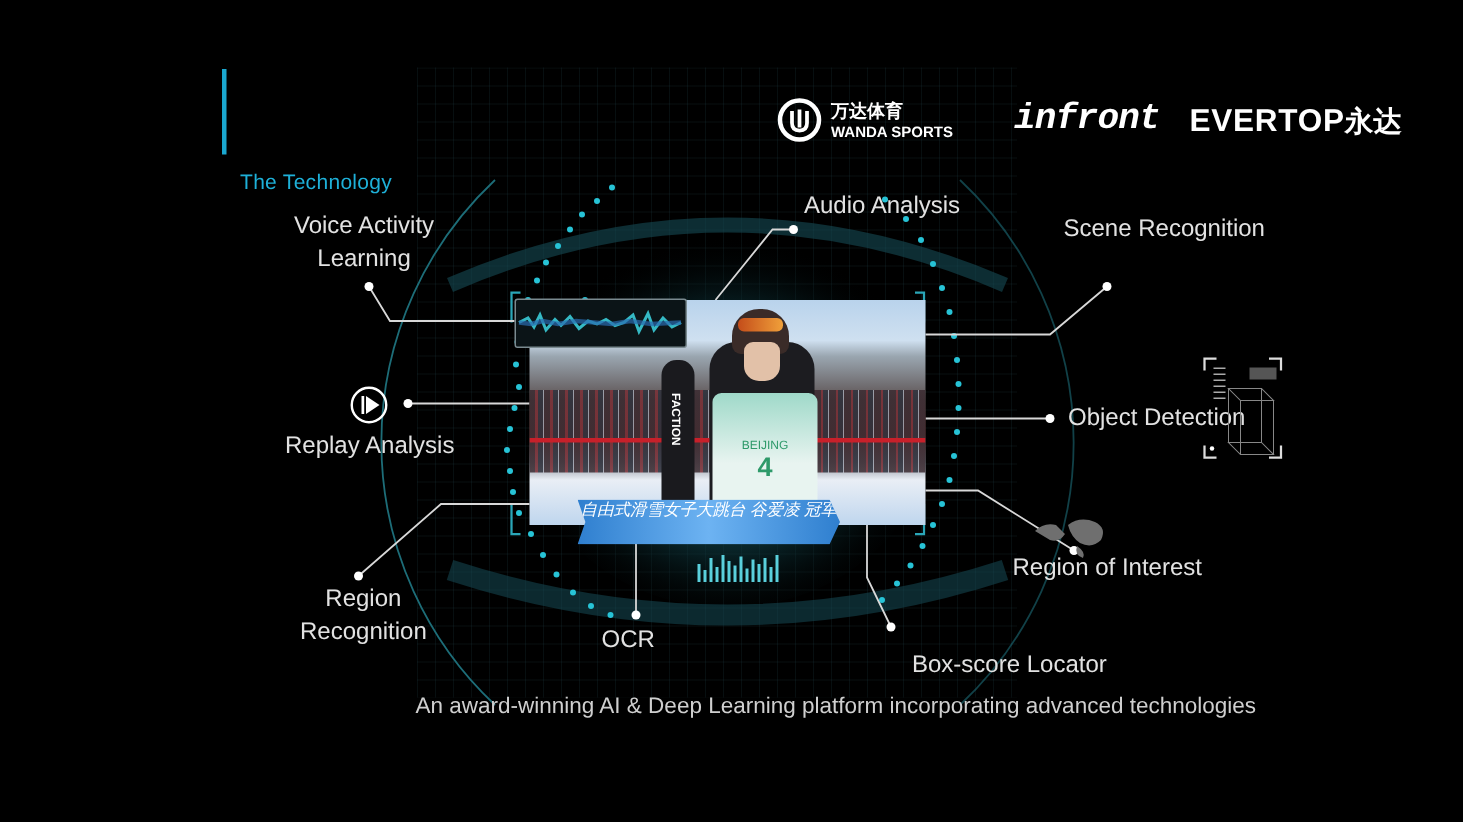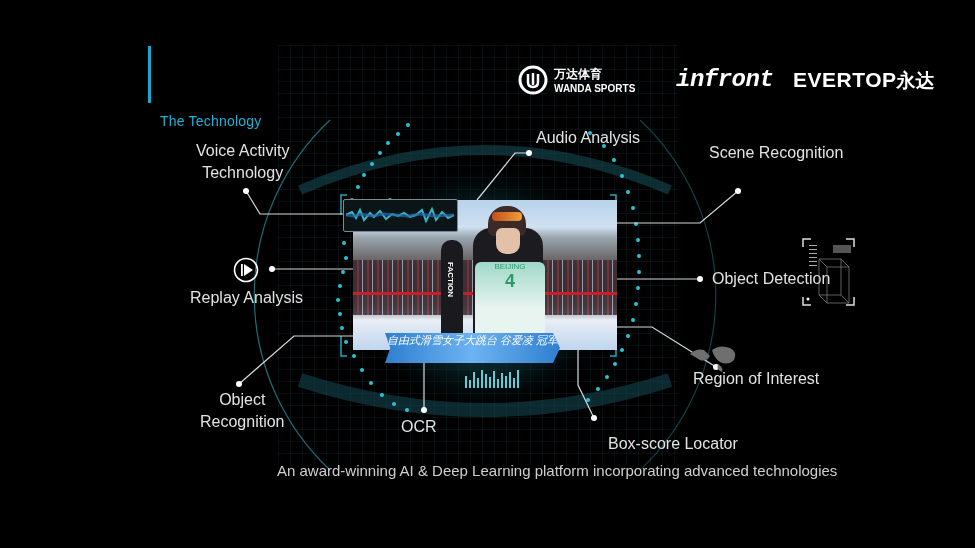--- a/index.html
+++ b/index.html
@@ -161,36 +161,36 @@
   <div class="abs" style="left:0;top:92px;width:264px;height:3px;background:#c8202a;"></div>
   <div class="abs" style="left:88px;top:40px;width:22px;height:105px;background:#1a1a1e;border-radius:10px 10px 2px 2px;">
     <div style="color:#fff;font-size:8px;font-weight:bold;writing-mode:vertical-rl;margin:22px 0 0 5px;">FACTION</div>
   </div>
   <div class="abs" style="left:120px;top:28px;width:70px;height:122px;background:#1c1c20;border-radius:18px 18px 0 0;"></div>
   <div class="abs" style="left:135px;top:6px;width:38px;height:30px;background:#3a2b28;border-radius:18px 18px 6px 6px;">
     <div style="margin:6px 4px 0 4px;height:9px;background:linear-gradient(90deg,#c44d1a,#f0a03a);border-radius:4px;"></div>
   </div>
   <div class="abs" style="left:143px;top:28px;width:24px;height:26px;background:#e2c1a8;border-radius:6px 6px 10px 10px;"></div>
   <div class="abs" style="left:122px;top:62px;width:70px;height:78px;background:linear-gradient(180deg,#9fd9c9,#e8f4f0 60%);border-radius:6px;">
-    <div style="text-align:center;color:#2e9a6a;font-size:8px;">BEIJING</div>
+    <div style="text-align:center;color:#2e9a6a;font-size:8px;margin-top:30px;">BEIJING</div>
     <div style="text-align:center;color:#2e9a6a;font-size:18px;font-weight:bold;">4</div>
   </div>
 </div>
 <div class="abs ticker">自由式滑雪女子大跳台   谷爱凌   冠军</div>
 
 <div class="abs wave-box">
   <svg width="113" height="31">
     <path d="M2 15 L8 12 L12 18 L16 10 L20 20 L26 13 L30 17 L36 11 L42 19 L48 14 L54 16 L60 13 L66 17 L72 15 L78 10 L82 21 L88 9 L92 20 L98 12 L104 18 L110 15" stroke="#35b9c4" stroke-width="2" fill="none"></path>
     <path d="M2 15 L10 16 L18 14 L28 16 L40 14 L52 15 L64 16 L76 14 L90 16 L110 15" stroke="#2a6bb0" stroke-width="3" fill="none" opacity="0.7"></path>
   </svg>
 </div>
 
 <div class="abs label" style="left:196px;top:140px;">
   <div>Voice Activity</div>
-  <div>Technology</div>
+  <div>Learning</div>
 </div>
 <div class="abs label" style="left:536px;top:127px;">Audio Analysis</div>
 <div class="abs label" style="left:675px;top:142px;margin-left:34px;">Scene Recognition</div>
 
 <svg class="abs" style="left:233px;top:257px" width="26" height="26">
   <circle cx="13" cy="13" r="11.5" stroke="#fff" stroke-width="1.6" fill="none"></circle>
   <rect x="8" y="7" width="1.8" height="12" fill="#fff"></rect>
   <polygon points="11,7 20,13 11,19" fill="#fff"></polygon>
 </svg>
 <div class="abs label" style="left:190px;top:287px;">Replay Analysis</div>
@@ -209,24 +209,24 @@
       <rect x="8" y="16" width="8" height="1"></rect>
       <rect x="8" y="20" width="8" height="1"></rect>
       <rect x="8" y="24" width="8" height="1"></rect>
       <rect x="8" y="28" width="8" height="1"></rect>
     </g>
   <rect x="32" y="8" width="18" height="8" fill="#555"></rect>
   <circle cx="7" cy="62" r="1.5" fill="#fff"></circle>
 </svg>
 
 <div class="abs label" style="left:200px;top:389px;">
-  <div>Object</div>
+  <div>Region</div>
   <div>Recognition</div>
 </div>
 <div class="abs label" style="left:401px;top:416px;">OCR</div>
 <div class="abs label" style="left:608px;top:433px;">Box-score  Locator</div>
 
 <svg class="abs" style="left:688px;top:344px" width="52" height="30">
   <path d="M2 10 Q8 4 16 6 L22 12 Q18 18 12 16 Z M24 6 Q32 0 42 4 Q50 8 46 16 Q40 22 32 18 Q26 14 24 6 Z M30 20 Q36 24 34 28 Q28 26 30 20 Z" fill="#6f6f6f"></path>
 </svg>
-<div class="abs label" style="left:693px;top:368px;">Region of Interest</div>
+<div class="abs label" style="left:675px;top:368px;">Region of Interest</div>
 
 <div class="abs caption">An award-winning AI &amp; Deep Learning platform incorporating advanced technologies</div>
 
 </body></html>

